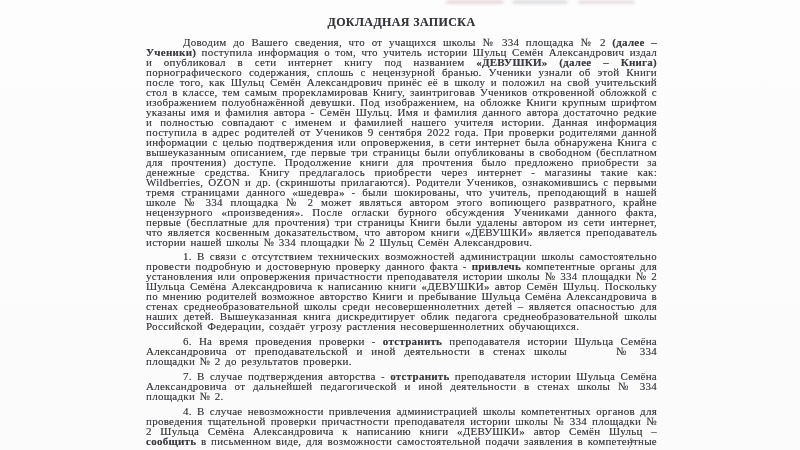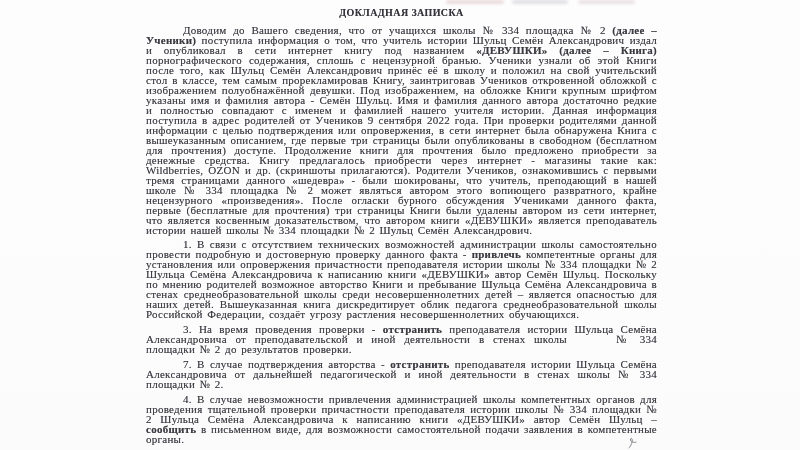--- a/index.html
+++ b/index.html
@@ -18,23 +18,23 @@
   }
   .doc {
     position: absolute;
     left: 146px;
     top: 3px;
     width: 511px;
     color: #3c3b42;
     text-shadow: 0 0 0.55px rgba(62, 60, 70, 0.55);
   }
   .title {
-    margin: 4px 0 7px 0;
+    margin: 12px 0 7px 0;
     text-align: center;
-    font-size: 10px;
+    font-size: 12px;
     font-weight: bold;
     letter-spacing: 0.4px;
     color: #35343b;
   }
   .para {
     margin: 0 0 5px 0;
     font-size: 11px;
     line-height: 10px;
     text-align: justify;
     text-indent: 37px;
@@ -71,21 +71,21 @@
 
   <div class="doc">
 
     <div class="title">ДОКЛАДНАЯ ЗАПИСКА</div>
 
     <p class="para tight"><span>Доводим до Вашего сведения, что от учащихся школы № 334 площадка № 2 </span><span class="b">(далее – Ученики)</span><span> поступила информация о том, что учитель истории Шульц Семён Александрович издал и опубликовал в сети интернет книгу под названием </span><span class="b">«ДЕВУШКИ» (далее – Книга)</span><span> порнографического содержания, сплошь с нецензурной бранью. Ученики узнали об этой Книги после того, как Шульц Семён Александрович принёс её в школу и положил на свой учительский стол в классе, тем самым прорекламировав Книгу, заинтриговав Учеников откровенной обложкой с изображением полуобнажённой девушки. Под изображением, на обложке Книги крупным шрифтом указаны имя и фамилия автора - Семён Шульц. Имя и фамилия данного автора достаточно редкие и полностью совпадают с именем и фамилией нашего учителя истории. Данная информация поступила в адрес родителей от Учеников 9 сентября 2022 года. При проверки родителями данной информации с целью подтверждения или опровержения, в сети интернет была обнаружена Книга с вышеуказанным описанием, где первые три страницы были опубликованы в свободном (бесплатном для прочтения) доступе. Продолжение книги для прочтения было предложено приобрести за денежные средства. Книгу предлагалось приобрести через интернет - магазины такие как: Wildberries, OZON и др. (скриншоты прилагаются). Родители Учеников, ознакомившись с первыми тремя страницами данного «шедевра» - были шокированы, что учитель, преподающий в нашей школе № 334 площадка № 2 может являться автором этого вопиющего развратного, крайне нецензурного «произведения». После огласки бурного обсуждения Учениками данного факта, первые (бесплатные для прочтения) три страницы Книги были удалены автором из сети интернет, что является косвенным доказательством, что автором книги «ДЕВУШКИ» является преподаватель истории нашей школы № 334 площадки № 2 Шульц Семён Александрович.</span></p>
 
 
     <p class="para"><span>1. В связи с отсутствием технических возможностей администрации школы самостоятельно провести подробную и достоверную проверку данного факта - </span><span class="b">привлечь</span><span> компетентные органы для установления или опровержения причастности преподавателя истории школы № 334 площадки № 2 Шульца Семёна Александровича к написанию книги «ДЕВУШКИ» автор Семён Шульц. Поскольку по мнению родителей возможное авторство Книги и пребывание Шульца Семёна Александровича в стенах среднеобразовательной школы среди несовершеннолетних детей – является опасностью для наших детей. Вышеуказанная книга дискредитирует облик педагога среднеобразовательной школы Российской Федерации, создаёт угрозу растления несовершеннолетних обучающихся.</span></p>
 
-    <p class="para"><span>3. На время проведения проверки - </span><span class="b">отстранить</span><span> преподавателя истории Шульца Семёна Александровича от преподавательской и иной деятельности в стенах школы    № 334 площадки № 2 до результатов проверки.</span></p>
+    <p class="para"><span>6. На время проведения проверки - </span><span class="b">отстранить</span><span> преподавателя истории Шульца Семёна Александровича от преподавательской и иной деятельности в стенах школы    № 334 площадки № 2 до результатов проверки.</span></p>
 
     <p class="para"><span>7. В случае подтверждения авторства - </span><span class="b">отстранить</span><span> преподавателя истории Шульца Семёна Александровича от дальнейшей педагогической и иной деятельности в стенах школы № 334 площадки № 2.</span></p>
 
     <p class="para"><span>4. В случае невозможности привлечения администрацией школы компетентных органов для проведения тщательной проверки причастности преподавателя истории школы № 334 площадки № 2 Шульца Семёна Александровича к написанию книги «ДЕВУШКИ» автор Семён Шульц – </span><span class="b">сообщить</span><span> в письменном виде, для возможности самостоятельной подачи заявления в компетентные органы.</span></p>
 
   </div>
 
   <svg class="pen-mark" width="14" height="14" viewBox="0 0 14 14">
     <path d="M3 12 C 5 10, 7 5, 6 3 C 5.4 1.8, 4 2.5, 4.4 4 C 5 6, 8 7, 10 6.2" fill="none" stroke="#55525c" stroke-width="0.9" stroke-linecap="round"></path>
   </svg>

